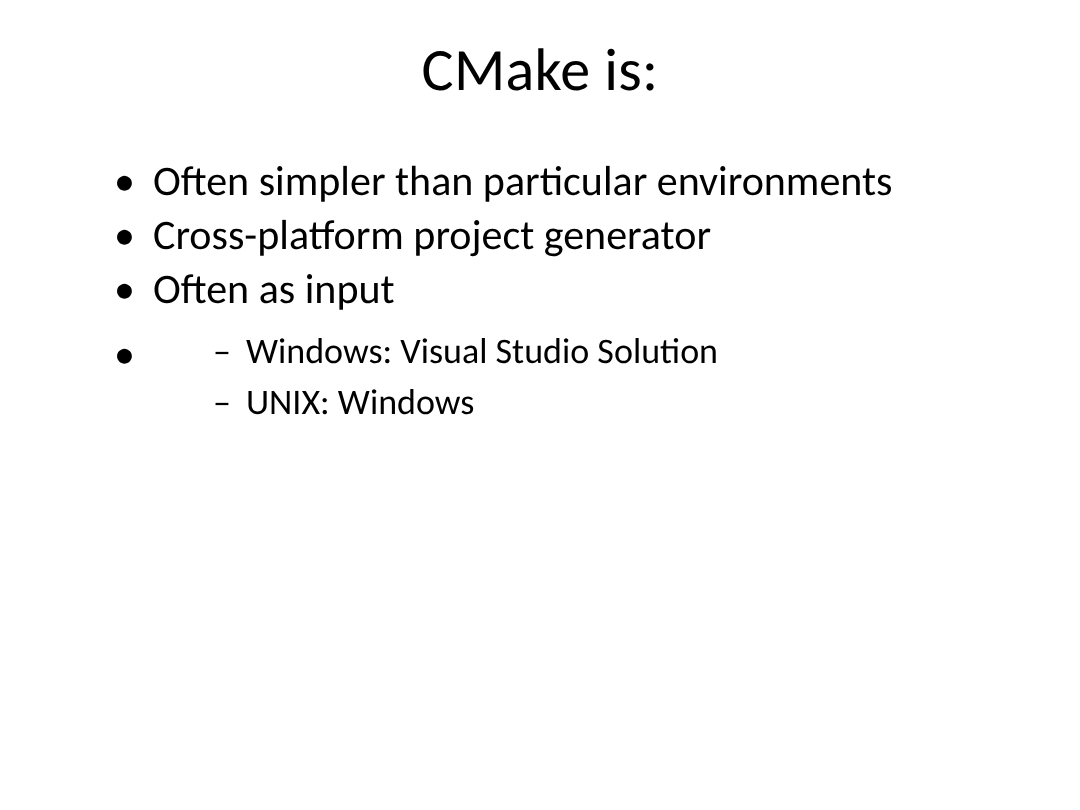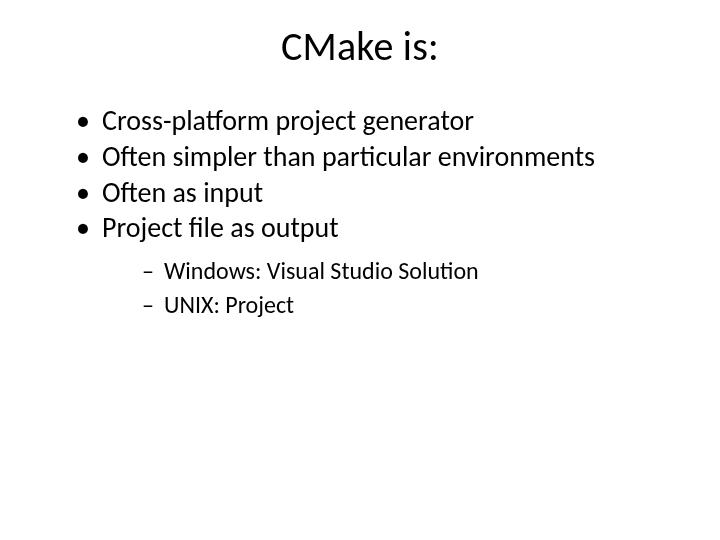--- a/index.html
+++ b/index.html
@@ -58,24 +58,23 @@
       top: 0;
       font-size: 24px;
     }
   </style>
 </head>
 <body>
 
 <div class="slide">
   <h1 class="title">CMake is:</h1>
   <ul class="level1">
+    <li><span>Often simpler than particular environments</span></li>
     <li><span>Cross-platform project generator</span></li>
-    <li><span>Often simpler than particular environments</span></li>
     <li><span>Often as input</span></li>
     <li>
-      <span>Project file as output</span>
       <ul class="level2">
         <li><span>Windows: Visual Studio Solution</span></li>
-        <li><span>UNIX: Project</span></li>
+        <li><span>UNIX: Windows</span></li>
       </ul>
     </li>
   </ul>
 </div>
 
 </body></html>

